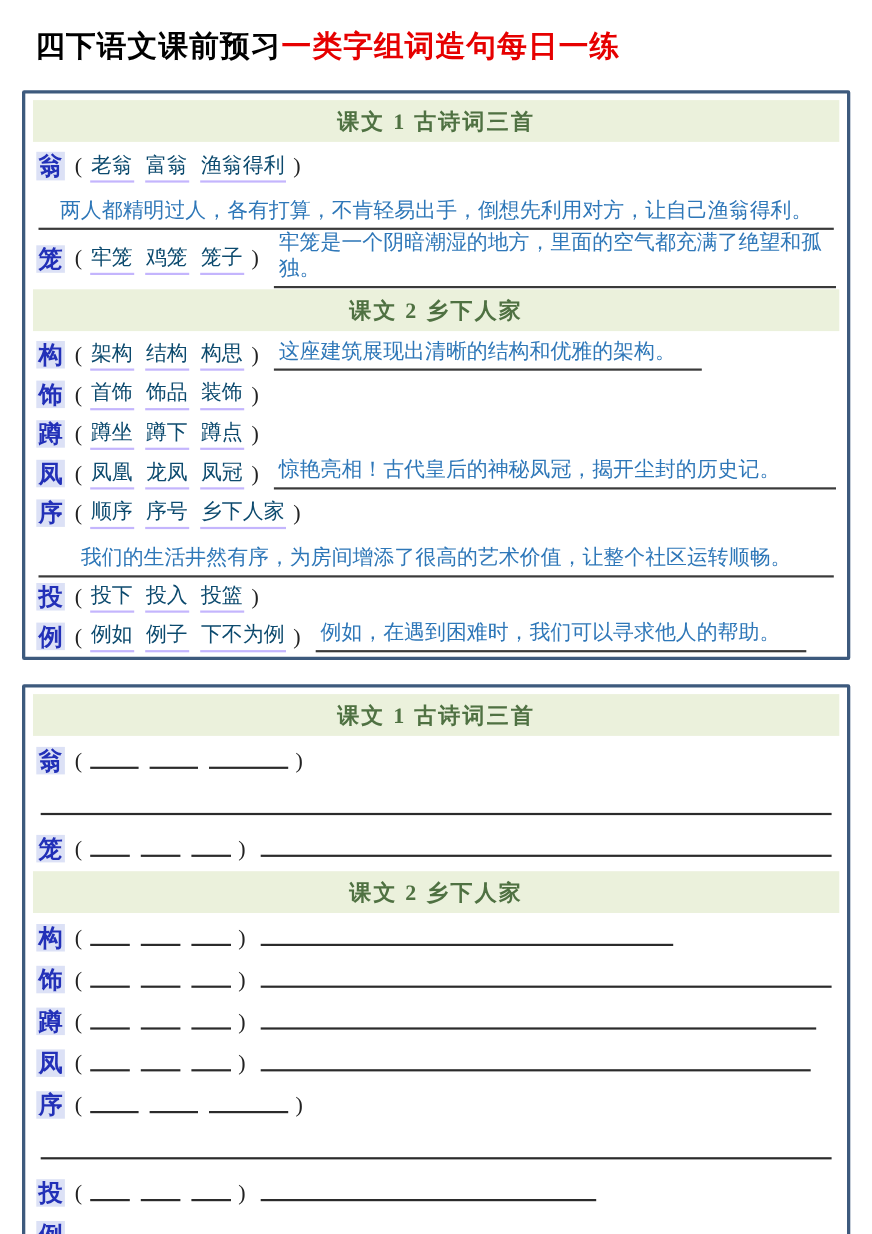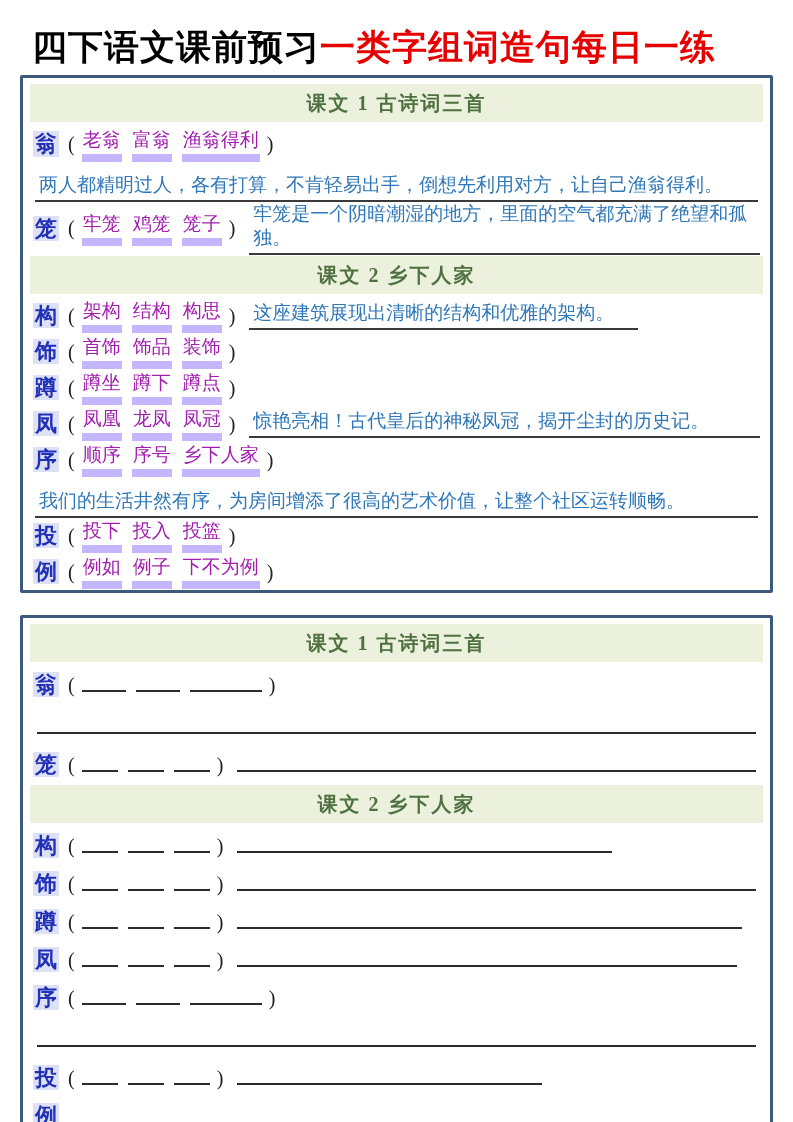--- a/index.html
+++ b/index.html
@@ -4,21 +4,21 @@
 <style>
   * { box-sizing: border-box; }
   html,body { margin:0; padding:0; background:#fff; }
   body {
     width:793px; height:1122px;
     font-family:"Liberation Serif","DejaVu Serif",serif;
     color:#111;
   }
   .page { padding:16px 20px 0 20px; }
 
-  .title { margin:8px 0 4px 12px; font-size:35px; font-weight:bold; letter-spacing:1px; white-space:nowrap; }
+  .title { margin:8px 0 22px 12px; font-size:27px; font-weight:bold; letter-spacing:1px; white-space:nowrap; }
   .t-black { color:#000; }
   .t-red { color:#e60000; }
 
   .box {
     border:3px solid #3d5a7d; border-radius:2px;
     padding:5px 6px 0 6px; margin-bottom:22px; background:#fff;
   }
   .sec-header {
     background:#ebf1dc; color:#4f7142; font-weight:bold;
     font-size:20px; text-align:center; padding:6px 0 5px;
@@ -26,25 +26,25 @@
   }
   .erow { display:flex; align-items:center; min-height:36px; padding:0 4px; font-size:19px; }
   .prow { min-height:38px; }
   .hanzi {
     font-size:22px; font-weight:bold; color:#2230b8;
     background:#dce1f6; line-height:1.15; padding:0 2px; margin-right:7px;
     flex:0 0 auto;
   }
   .pwrap { display:flex; align-items:center; flex:0 0 auto; }
   .paren { font-size:20px; color:#222; margin:0 2px; line-height:1; }
-  .word { color:#a21caf; border-bottom:8px solid #c4b5fd; margin:0 5px; padding:0 1px 1px; white-space:nowrap; }
+  .word { color:#0c4a6e; border-bottom:2px solid #c4b5fd; margin:0 5px; padding:0 1px 1px; white-space:nowrap; }
   .sentence { color:#2e77b8; border-bottom:2px solid #3a3a3a; padding:0 4px 3px; margin-left:12px; line-height:1.25; }
   .sentence.fill { flex:1; }
   .sentence.snug { padding-right:24px; }
-  .srow { min-height:40px; align-items:flex-end; }
+  .srow { min-height:40px; align-items:flex-end;text-align:center; }
   .srow .sentence { flex:1; margin:0 2px; }
   .gap { height:26px; }
   .linerow { display:flex; padding:0 4px; margin-bottom:12px; }
   .blankline { flex:1; border-bottom:2px solid #2b2b2b; height:4px; margin:0 4px; }
   .seg { display:inline-block; border-bottom:2px solid #2b2b2b; height:15px; margin:0 5px; flex:0 0 auto; }
   .after { border-bottom:2px solid #2b2b2b; height:15px; margin-left:12px; display:inline-block; flex:0 0 auto; }
   .after.fill { flex:1 1 auto; margin-right:4px; }
 </style>
 </head>
 <body>
@@ -148,20 +148,21 @@
       </div>
       <div class="erow">
         <span class="hanzi">例</span>
         <span class="pwrap">
           <span class="paren">(</span>
           <span class="word">例如</span>
           <span class="word">例子</span>
           <span class="word">下不为例</span>
           <span class="paren">)</span>
         </span>
+        <span class="sentence snug">例如，在遇到困难时，我们可以寻求他人的帮助。</span>
       </div>
     </div>
 
   <div class="box" id="practice-box">
       <div class="sec-header">课文 1 古诗词三首</div>
       <div class="erow prow">
         <span class="hanzi">翁</span>
         <span class="paren">(</span>
         <span class="seg" style="width: 44px;"></span>
         <span class="seg" style="width: 44px;"></span>

